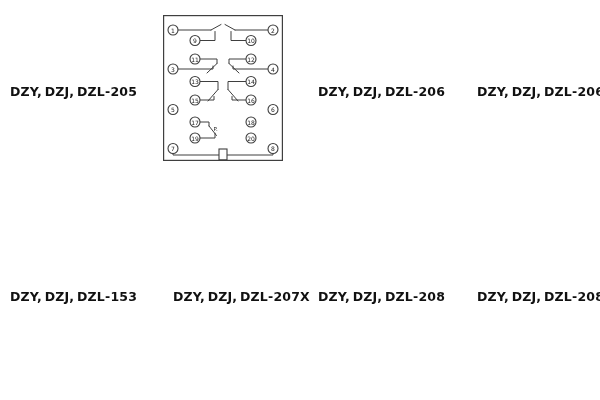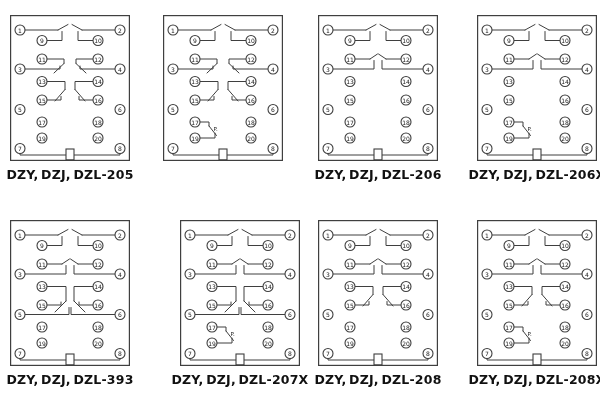--- a/index.html
+++ b/index.html
@@ -2,21 +2,21 @@
 <html><head>
 <meta charset="utf-8">
 <style>
   html,body{margin:0;padding:0;}
   body{
     width:600px;height:400px;background:#ffffff;overflow:hidden;position:relative;
     font-family:"DejaVu Sans","Liberation Sans",sans-serif;
   }
   .canvas{position:absolute;inset:0;}
   figure.panel-cell{
-    position:absolute;margin:0;width:120px;display:flex;flex-direction:column;align-items:center;
+    position:absolute;margin:0;width:120px;display:flex;flex-direction:row;align-items:center;
   }
   figure.panel-cell svg{display:block;}
   figcaption.panel-caption{
     margin-top:6px;font-size:12.5px;font-weight:600;letter-spacing:0.2px;
     color:#111;white-space:nowrap;text-align:center;
   }
 </style>
 </head>
 <body>
 
@@ -349,23 +349,23 @@
         <text x="88" y="44.4" text-anchor="middle" dominant-baseline="central" font-size="6" fill="#222222">12</text>
         <circle cx="88" cy="66.5" r="5" fill="#fff" stroke="#3f3f3f" stroke-width="1.1"></circle>
         <text x="88" y="66.9" text-anchor="middle" dominant-baseline="central" font-size="6" fill="#222222">14</text>
         <circle cx="88" cy="85" r="5" fill="#fff" stroke="#3f3f3f" stroke-width="1.1"></circle>
         <text x="88" y="85.4" text-anchor="middle" dominant-baseline="central" font-size="6" fill="#222222">16</text>
         <circle cx="88" cy="107" r="5" fill="#fff" stroke="#3f3f3f" stroke-width="1.1"></circle>
         <text x="88" y="107.4" text-anchor="middle" dominant-baseline="central" font-size="6" fill="#222222">18</text>
         <circle cx="88" cy="123" r="5" fill="#fff" stroke="#3f3f3f" stroke-width="1.1"></circle>
         <text x="88" y="123.4" text-anchor="middle" dominant-baseline="central" font-size="6" fill="#222222">20</text>
       </svg>
-    <figcaption class="panel-caption">DZY, DZJ, DZL-393</figcaption>
-  </figure>
-  <figure class="panel-cell" style="left:180px;top:220px">
+    <figcaption class="panel-caption">DZY, DZJ, DZL-153</figcaption>
+  </figure>
+  <figure class="panel-cell" style="left:173px;top:220px">
     <svg class="diagram" width="120" height="146" viewBox="0 0 120 146">
         <rect x="0.6" y="0.6" width="118.8" height="144.8" fill="none" stroke="#3f3f3f" stroke-width="1.2"></rect>
         <g fill="none" stroke="#3f3f3f" stroke-width="1" stroke-linecap="round">
           <path d="M15 15 H48"></path>
           <path d="M48 15 L58 9.5"></path>
           <path d="M37 25.5 H52 V16.5"></path>
           <path d="M105 15 H72"></path>
           <path d="M72 15 L62 9.5"></path>
           <path d="M83 25.5 H68 V16.5"></path>
           <path d="M10 138.5 V140 H110 V138.5"></path>

